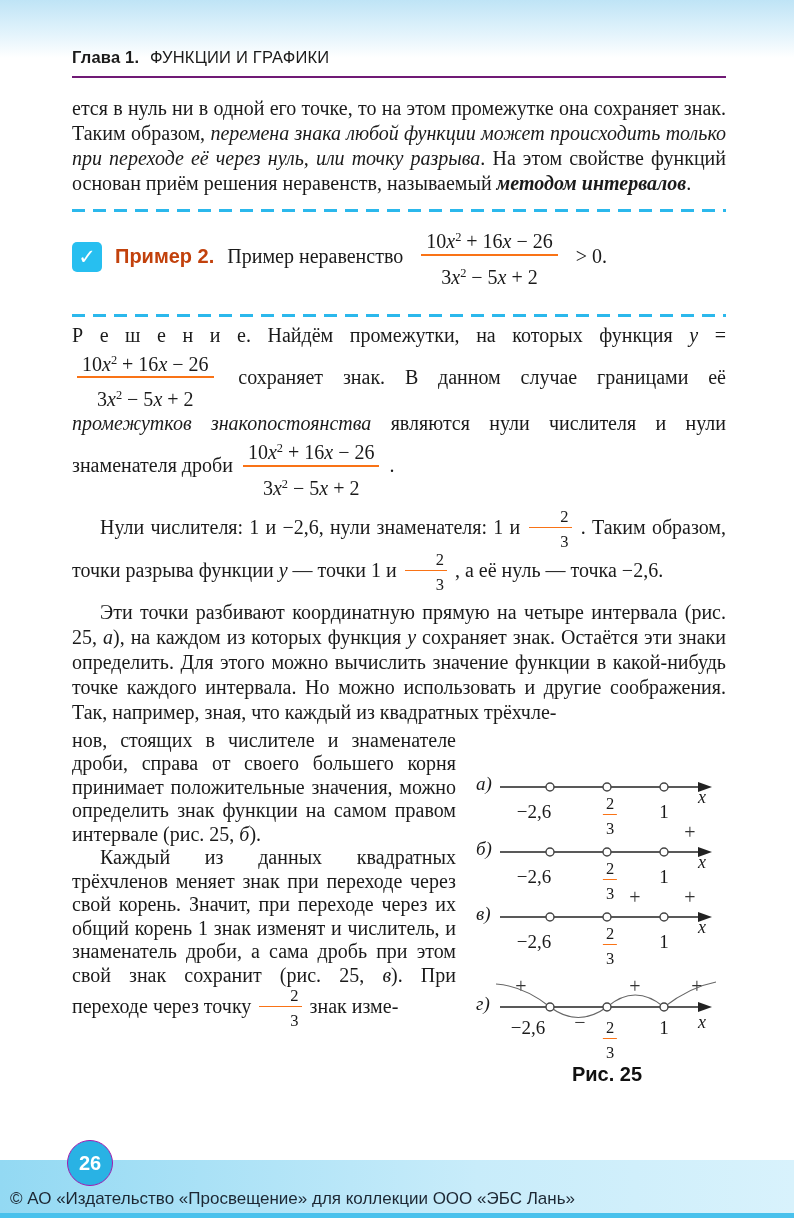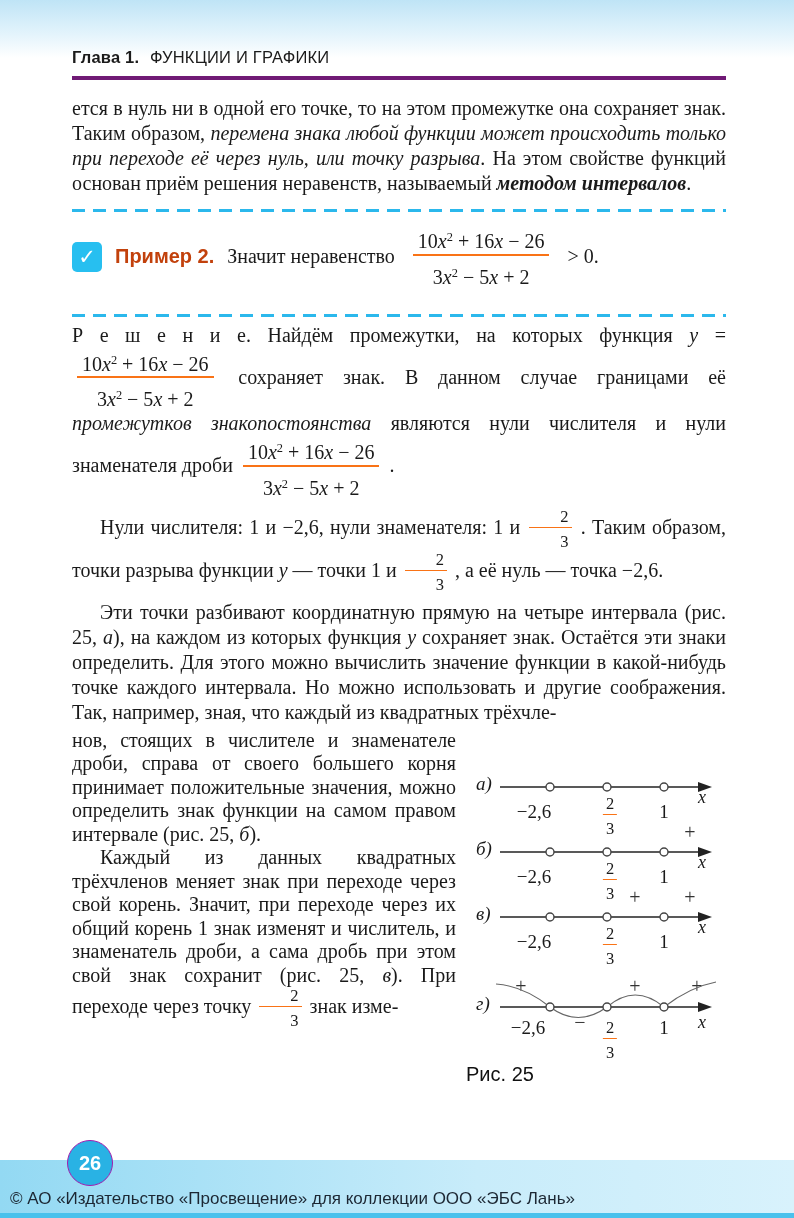--- a/index.html
+++ b/index.html
@@ -11,21 +11,21 @@
   .top-grad{position:absolute;left:0;top:0;right:0;height:58px;
     background:linear-gradient(#bfe4f6 0%,#e4f4fc 60%,#ffffff 100%);}
   .sans{font-family:"Liberation Sans","DejaVu Sans",sans-serif;}
   .i{font-style:italic}.b{font-weight:bold}.bi{font-weight:bold;font-style:italic}
   .sup{font-size:0.62em;vertical-align:0.55em;}
 
   header.chapter{
     position:absolute;left:72px;top:48px;width:654px;
     font-family:"Liberation Sans","DejaVu Sans",sans-serif;
     font-size:16.5px;color:#1b1b1b;letter-spacing:.2px;
-    padding-bottom:9px;border-bottom:4px solid #701a75;
+    padding-bottom:9px;border-bottom:2px solid #701a75;
   }
   header.chapter .chap{font-weight:bold;margin-right:6px;}
 
   main{position:absolute;left:72px;top:96px;width:654px;height:1062px;overflow:hidden;}
   p.body{margin:0;font-size:20px;line-height:25px;text-align:justify;}
   p.indent{text-indent:28px;}
   .dashes{height:3px;margin:13px 0 0 0;
     background:repeating-linear-gradient(90deg,#2bb8ec 0 13px,rgba(0,0,0,0) 13px 21px);}
 
   .example{display:flex;align-items:center;gap:13px;padding:13px 0 12px 0;}
@@ -53,22 +53,22 @@
   .fig{position:relative;width:262px;height:368px;flex:0 0 262px;}
   .ftag{position:absolute;font-size:19px;font-style:italic;}
   .fxl{position:absolute;font-size:18px;font-style:italic;}
   .fpt{position:absolute;transform:translateX(-50%);font-size:19px;white-space:nowrap;}
   .fplus{position:absolute;transform:translateX(-50%);font-size:20px;color:#333;}
   .fsvg{position:absolute;}
   .fsvg line{stroke:#222;stroke-width:1.6px;}
   .fsvg polygon{fill:#222;}
   .fsvg circle{fill:#fff;stroke:#444;stroke-width:1.4px;}
   .fsvg path{fill:none;stroke:#666;stroke-width:1.1px;}
-  .fcap{position:absolute;left:2px;top:334px;width:100%;
-    font-family:"Liberation Sans","DejaVu Sans",sans-serif;font-weight:normal;font-size:20px;color:#111;}
+  .fcap{position:absolute;left:12px;top:334px;width:100%;text-align:center;
+    font-family:"Liberation Sans","DejaVu Sans",sans-serif;font-weight:bold;font-size:20px;color:#111;}
 
   .foot-band{position:absolute;left:0;right:0;bottom:0;height:58px;
     background:linear-gradient(90deg,#93d9f3,#c8ecfa 60%,#d8f2fc);}
   .foot-strip{position:absolute;left:0;right:0;bottom:0;height:5px;background:#49c1ec;}
   .page-circle{position:absolute;left:67px;top:1140px;width:46px;height:46px;box-sizing:border-box;
     border-radius:50%;background:#29b2e4;border:1px solid #a21caf;
     display:flex;align-items:center;justify-content:center;
     color:#fff;font-family:"Liberation Sans","DejaVu Sans",sans-serif;font-weight:bold;font-size:20px;}
   .copyright{position:absolute;left:10px;bottom:9px;
     font-family:"Liberation Sans","DejaVu Sans",sans-serif;font-size:17px;color:#1c2733;}
@@ -86,21 +86,21 @@
 
   <main>
 
     <p class="body"><span>ется в нуль ни в одной его точке, то на этом промежутке она сохраняет знак. Таким образом, </span><span class="i">перемена знака любой функции может происходить только при переходе её через нуль, или точку разрыва</span><span>. На этом свойстве функций основан приём решения неравенств, называемый </span><span class="bi">методом интервалов</span><span>.</span></p>
 
     <div class="dashes"></div>
 
     <div class="example">
       <span class="check">✓</span>
       <span class="ex-label sans b">Пример 2.</span>
-      <span class="ex-prompt">Значит неравенство</span>
+      <span class="ex-prompt">Пример неравенство</span>
       <span class="frac big">
         <span class="top"><span>10</span><span class="i">x</span><span class="sup">2</span><span> + 16</span><span class="i">x</span><span> − 26</span></span>
         <span class="bot"><span>3</span><span class="i">x</span><span class="sup">2</span><span> − 5</span><span class="i">x</span><span> + 2</span></span>
       </span>
       <span class="ex-cmp">&gt; 0.</span>
     </div>
 
     <div class="dashes"></div>
 
     <p class="body sol"><span><span>Р е ш е н и е.  Найдём промежутки, на которых функция </span><span class="i">y</span><span> = </span></span><span class="frac big"><span class="top"><span>10</span><span class="i">x</span><span class="sup">2</span><span> + 16</span><span class="i">x</span><span> − 26</span></span><span class="bot"><span>3</span><span class="i">x</span><span class="sup">2</span><span> − 5</span><span class="i">x</span><span> + 2</span></span></span><span><span> сохраняет знак. В данном случае границами её </span><span class="i">промежутков знакопостоянства</span><span> являются нули числителя и нули знаменателя дроби </span></span><span class="frac big"><span class="top"><span>10</span><span class="i">x</span><span class="sup">2</span><span> + 16</span><span class="i">x</span><span> − 26</span></span><span class="bot"><span>3</span><span class="i">x</span><span class="sup">2</span><span> − 5</span><span class="i">x</span><span> + 2</span></span></span><span><span> .</span></span></p>

